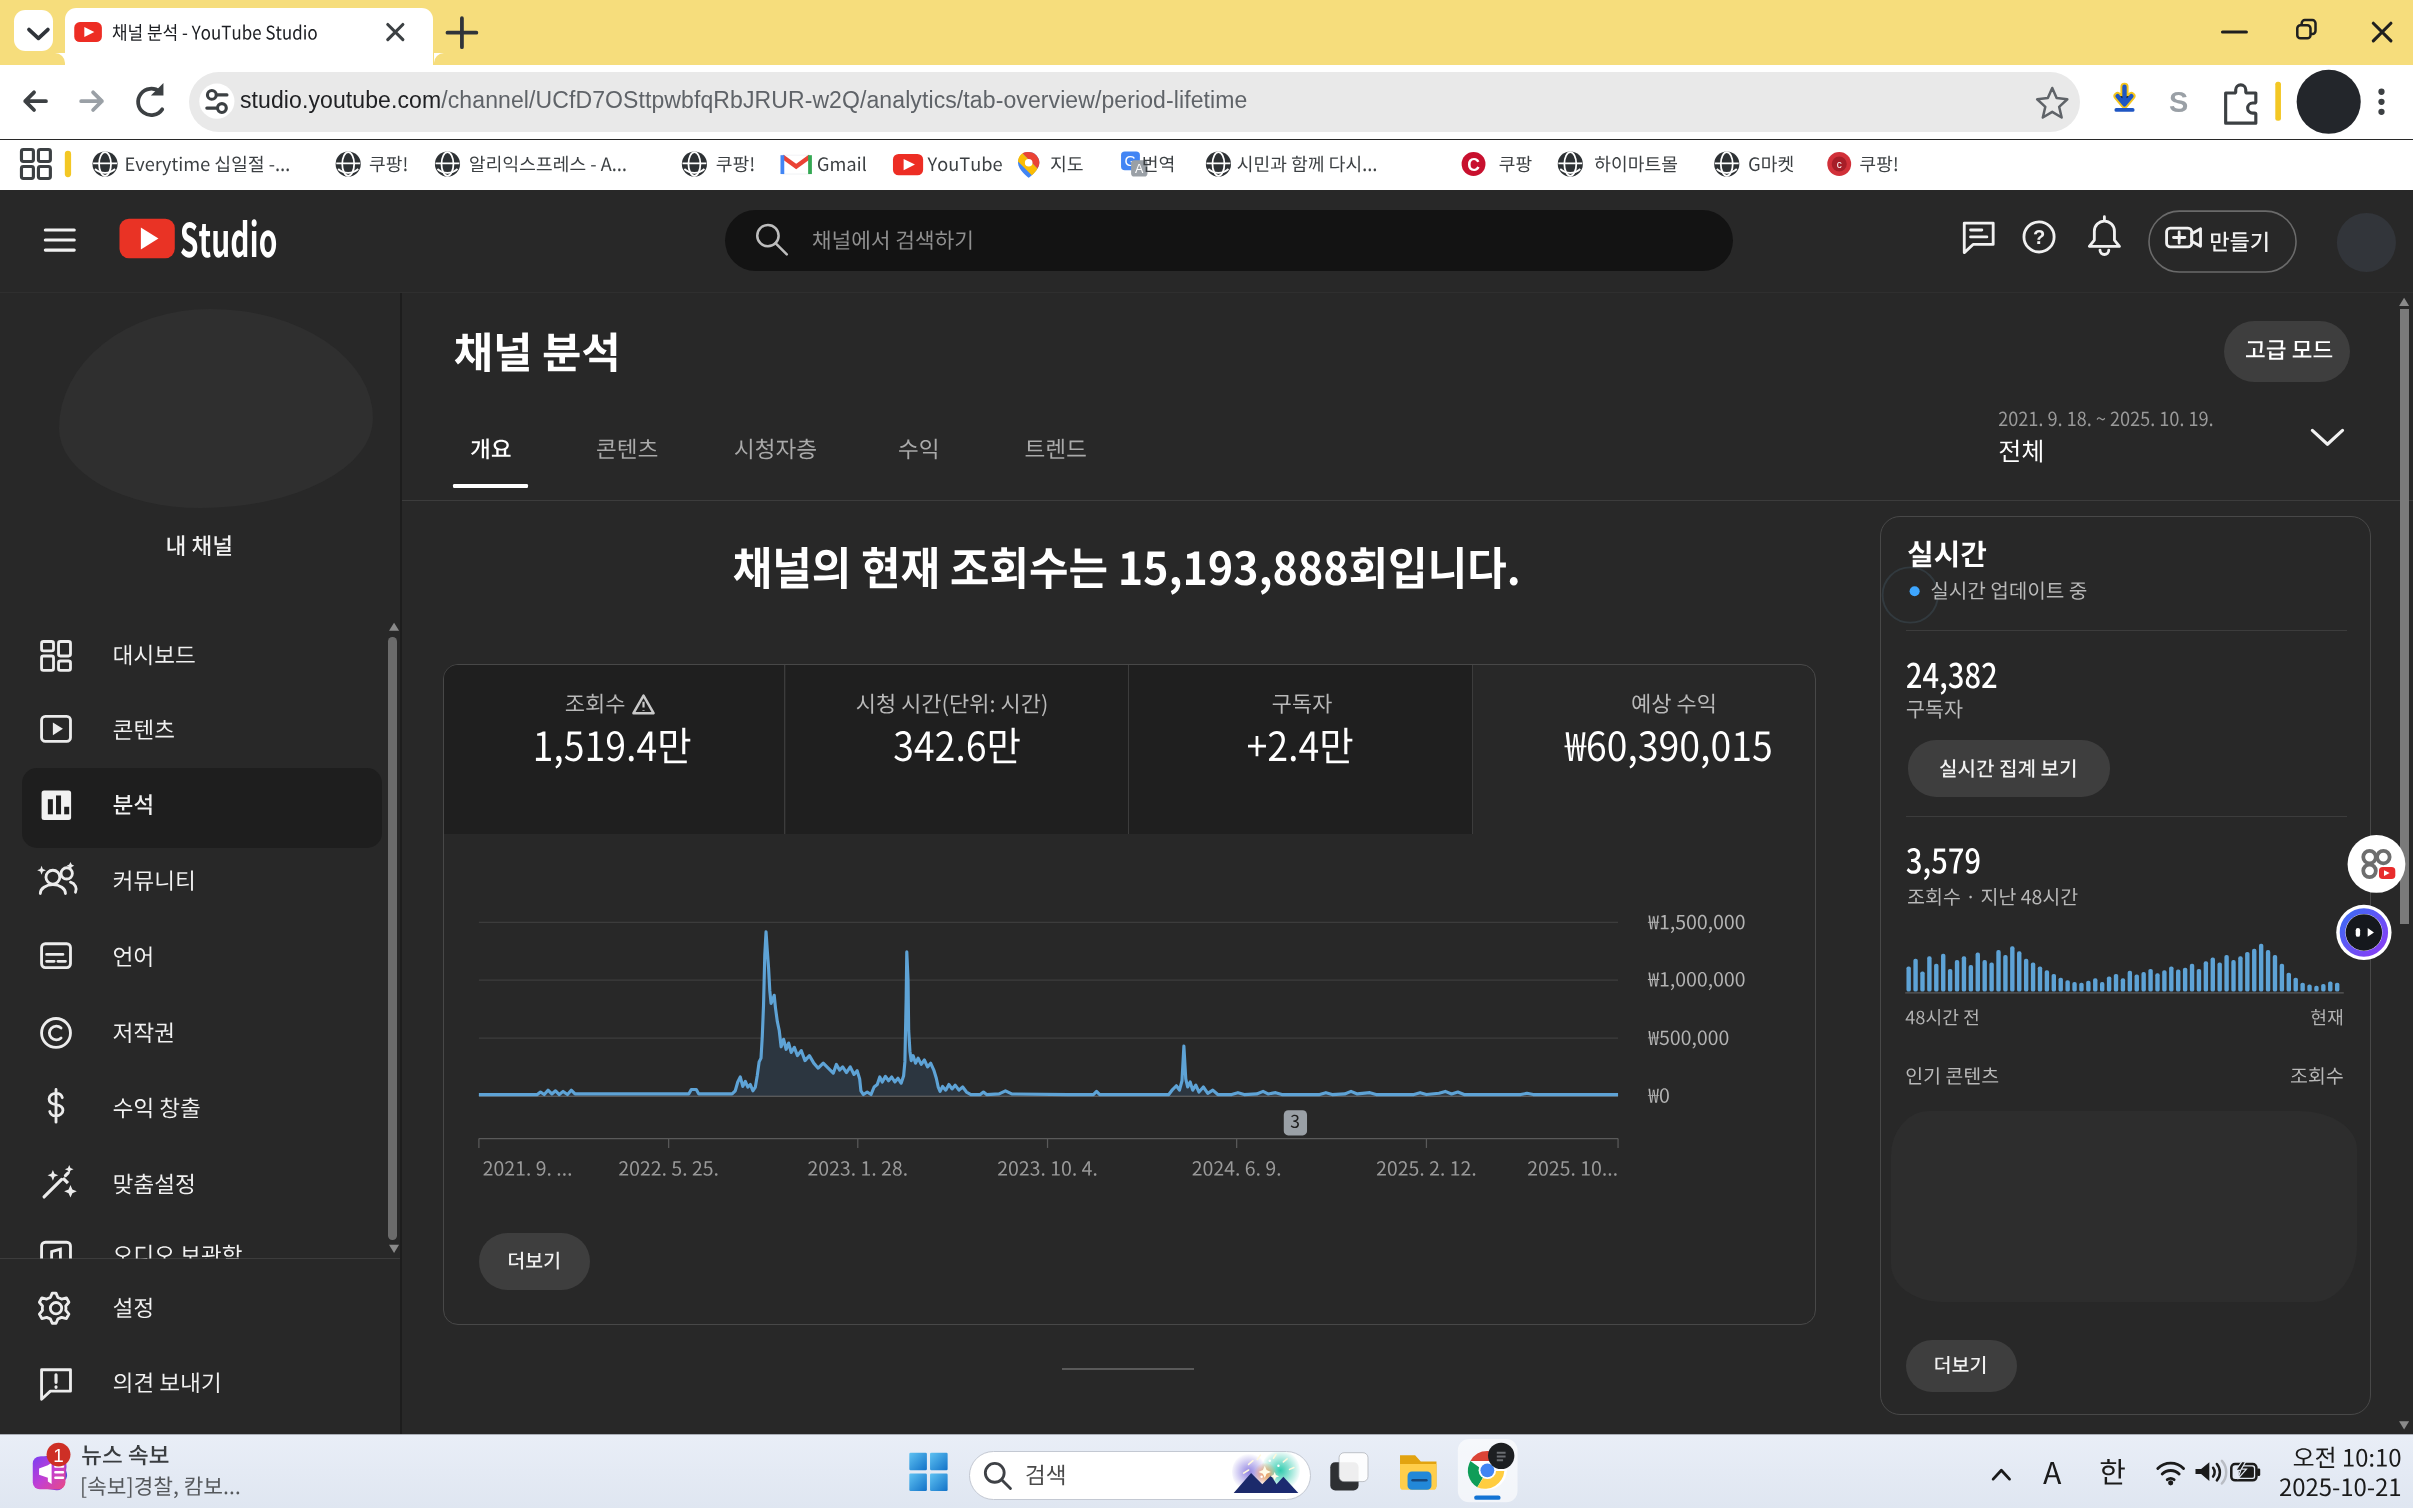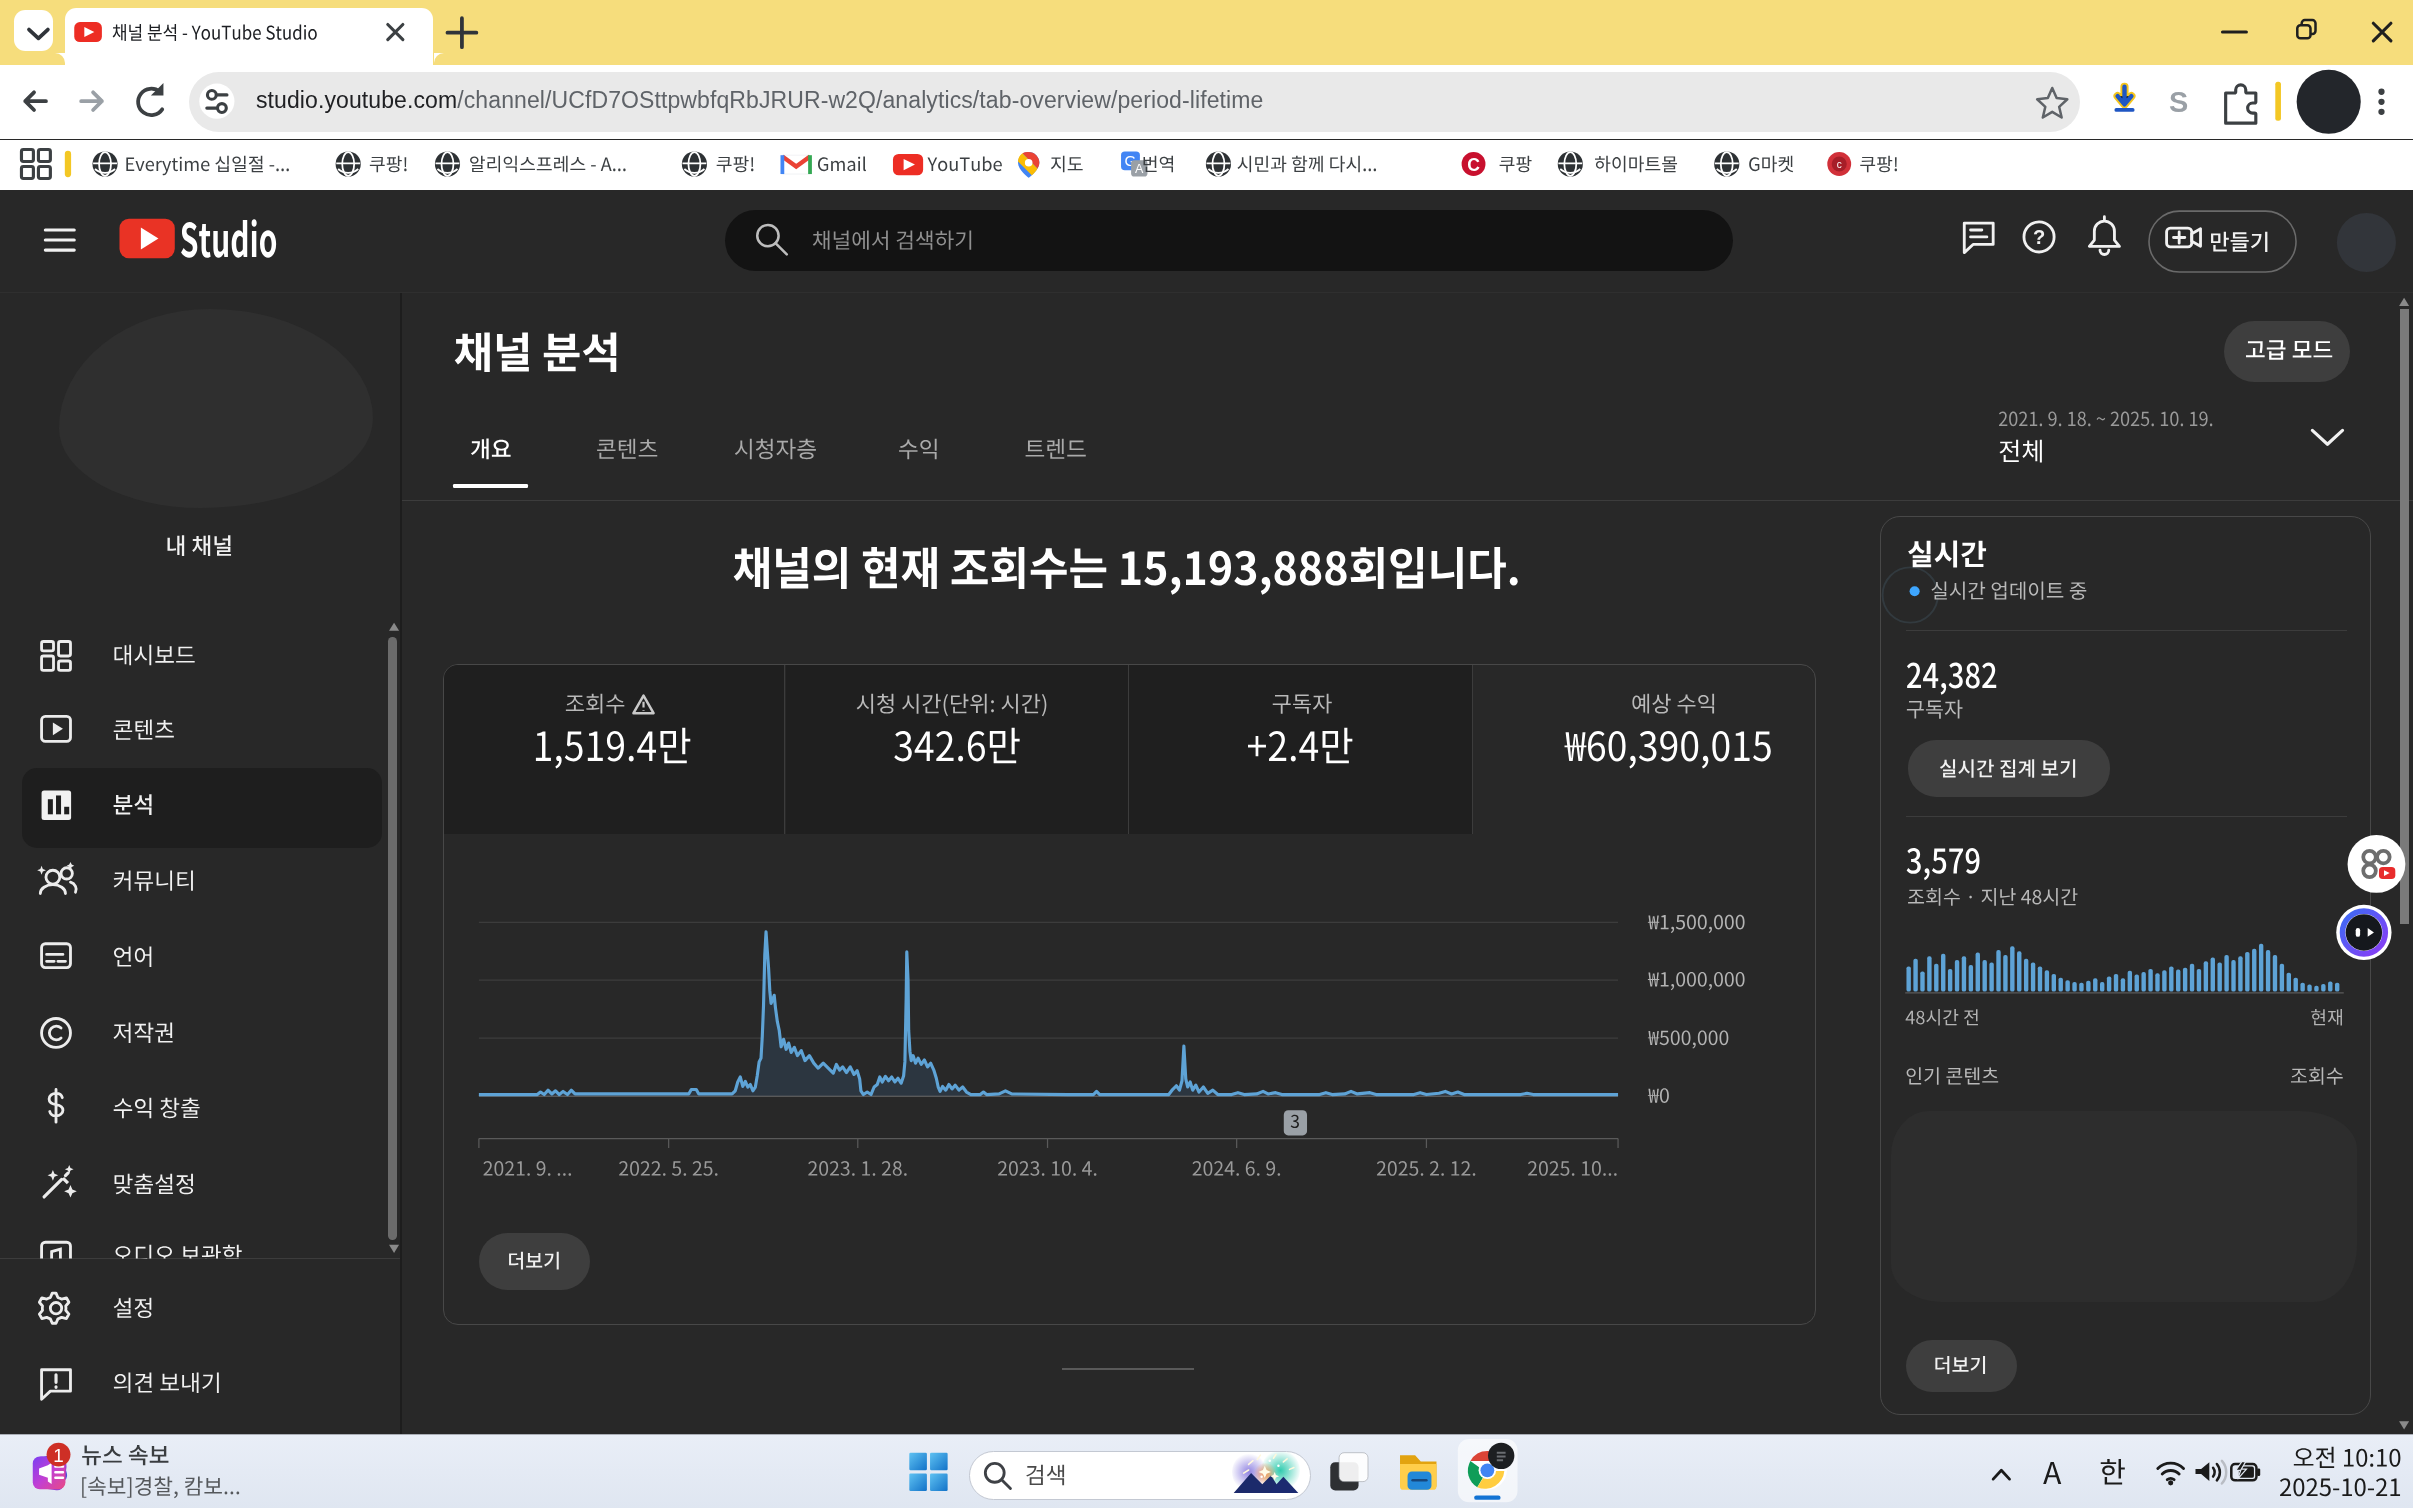--- a/index.html
+++ b/index.html
@@ -2,21 +2,21 @@
 <html style="font-size:10px"><head><meta charset="utf-8"><style>*{margin:0;padding:0;box-sizing:border-box}html,body{width:2413px;height:1508px;background:#282828;font-family:"Liberation Sans",sans-serif;overflow:hidden;position:relative}.abs{position:absolute}</style></head><body>
 <div class="abs" style="left:0;top:0;width:2413px;height:65px;background:#f6dd7c"></div>
 <div class="abs" style="left:14px;top:10px;width:39px;height:41px;background:#fff;border-radius:11.3px"></div>
 <div class="abs" style="left:65px;top:7.5px;width:368px;height:58px;background:#fff;border-radius:11.3px 11.3px 0 0"></div>
 <div class="abs" style="left:55px;top:53px;width:10px;height:12.6px;background:#fff"></div>
 <div class="abs" style="left:45px;top:53px;width:20px;height:12.6px;background:#f6dd7c;border-radius:0 10px 0 0"></div>
 <div class="abs" style="left:434px;top:53px;width:10px;height:12.6px;background:#fff"></div>
 <div class="abs" style="left:434px;top:53px;width:20px;height:12.6px;background:#f6dd7c;border-radius:10px 0 0 0"></div>
 <div class="abs" style="left:0;top:65px;width:2413px;height:74px;background:#fff"></div>
 <div class="abs" style="left:189px;top:72px;width:1891px;height:60px;background:#e9e9e9;border-radius:30px"></div>
-<div class="abs" style="left:256px;top:87px;font-size:23px;color:#202124;letter-spacing:0.1px">studio.youtube.com<span style="color:#5f6368">/channel/UCfD7OSttpwbfqRbJRUR-w2Q/analytics/tab-overview/period-lifetime</span></div>
+<div class="abs" style="left:240px;top:87px;font-size:23px;color:#202124;letter-spacing:0.1px">studio.youtube.com<span style="color:#5f6368">/channel/UCfD7OSttpwbfqRbJRUR-w2Q/analytics/tab-overview/period-lifetime</span></div>
 <div class="abs" style="left:0;top:140px;width:2413px;height:50px;background:#fff"></div>
 <div class="abs" style="left:0;top:190px;width:2413px;height:1244px;background:#282828"></div>
 <div class="abs" style="left:725px;top:210px;width:1008px;height:61px;background:#131313;border-radius:31px"></div>
 <div class="abs" style="left:59px;top:309px;width:314px;height:199px;background:#2f2f2f;border-radius:48% 52% 55% 45%/60% 55% 45% 40%"></div>
 <div class="abs" style="left:22px;top:768px;width:360px;height:80px;background:#1e1e1e;border-radius:15px"></div>
 <div class="abs" style="left:388px;top:637px;width:8.8px;height:603px;background:#6b6b6b;border-radius:4.4px"></div>
 <div class="abs" style="left:0;top:1259px;width:402px;height:175px;background:#282828"></div>
 <div class="abs" style="left:0;top:1258px;width:402px;height:1.3px;background:#3c3c3c"></div>
 <div class="abs" style="left:400px;top:293px;width:1.9px;height:1141px;background:#1d1d1d"></div>
 <div class="abs" style="left:0;top:292px;width:2413px;height:1.3px;background:#2f2f2f"></div>

